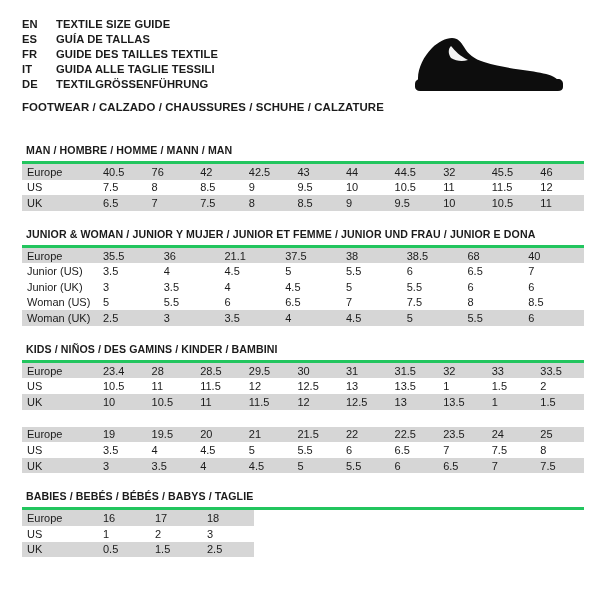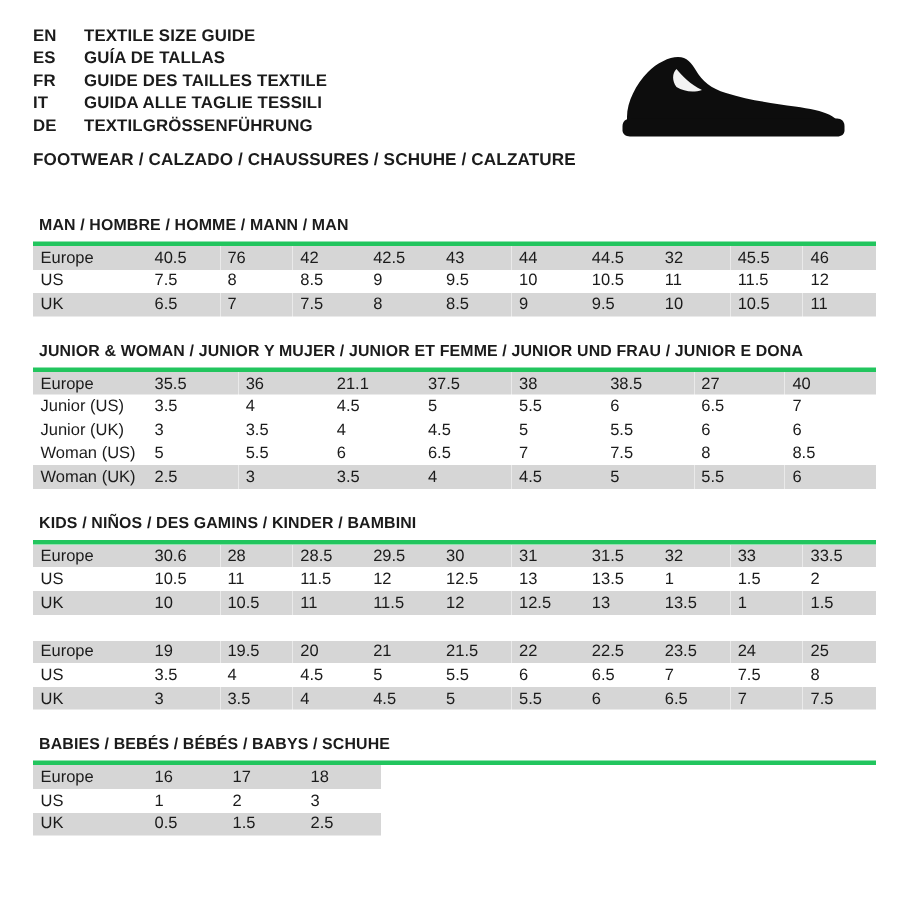--- a/index.html
+++ b/index.html
@@ -182,21 +182,21 @@
       </colgroup>
       <tbody>
         <tr class="shaded">
           <td class="rowlabel">Europe</td>
           <td class="val">35.5</td>
           <td class="val">36</td>
           <td class="val">21.1</td>
           <td class="val">37.5</td>
           <td class="val">38</td>
           <td class="val">38.5</td>
-          <td class="val">27</td>
+          <td class="val">68</td>
           <td class="val">40</td>
         </tr>
         <tr class="plain">
           <td class="rowlabel">Junior (US)</td>
           <td class="val">3.5</td>
           <td class="val">4</td>
           <td class="val">4.5</td>
           <td class="val">5</td>
           <td class="val">5.5</td>
           <td class="val">6</td>
@@ -243,21 +243,21 @@
   <div class="section">
     <div class="section-title">KIDS / NIÑOS / DES GAMINS / KINDER / BAMBINI</div>
     <table class="grid">
       <colgroup>
         <col style="width:76px">
           <col span="10">
       </colgroup>
       <tbody>
         <tr class="shaded">
           <td class="rowlabel">Europe</td>
-          <td class="val">30.6</td>
+          <td class="val">23.4</td>
           <td class="val">28</td>
           <td class="val">28.5</td>
           <td class="val">29.5</td>
           <td class="val">30</td>
           <td class="val">31</td>
           <td class="val">31.5</td>
           <td class="val">32</td>
           <td class="val">33</td>
           <td class="val">33.5</td>
         </tr>
@@ -335,21 +335,21 @@
           <td class="val">6</td>
           <td class="val">6.5</td>
           <td class="val">7</td>
           <td class="val">7.5</td>
         </tr>
       </tbody>
     </table>
   </div>
 
   <div class="section">
-    <div class="section-title">BABIES / BEBÉS / BÉBÉS / BABYS / SCHUHE</div>
+    <div class="section-title">BABIES / BEBÉS / BÉBÉS / BABYS / TAGLIE</div>
     <table class="grid">
       <colgroup>
         <col style="width:76px">
           <col style="width:52px">
           <col style="width:52px">
           <col style="width:52px">
           <col>
       </colgroup>
       <tbody>
         <tr class="shaded">

